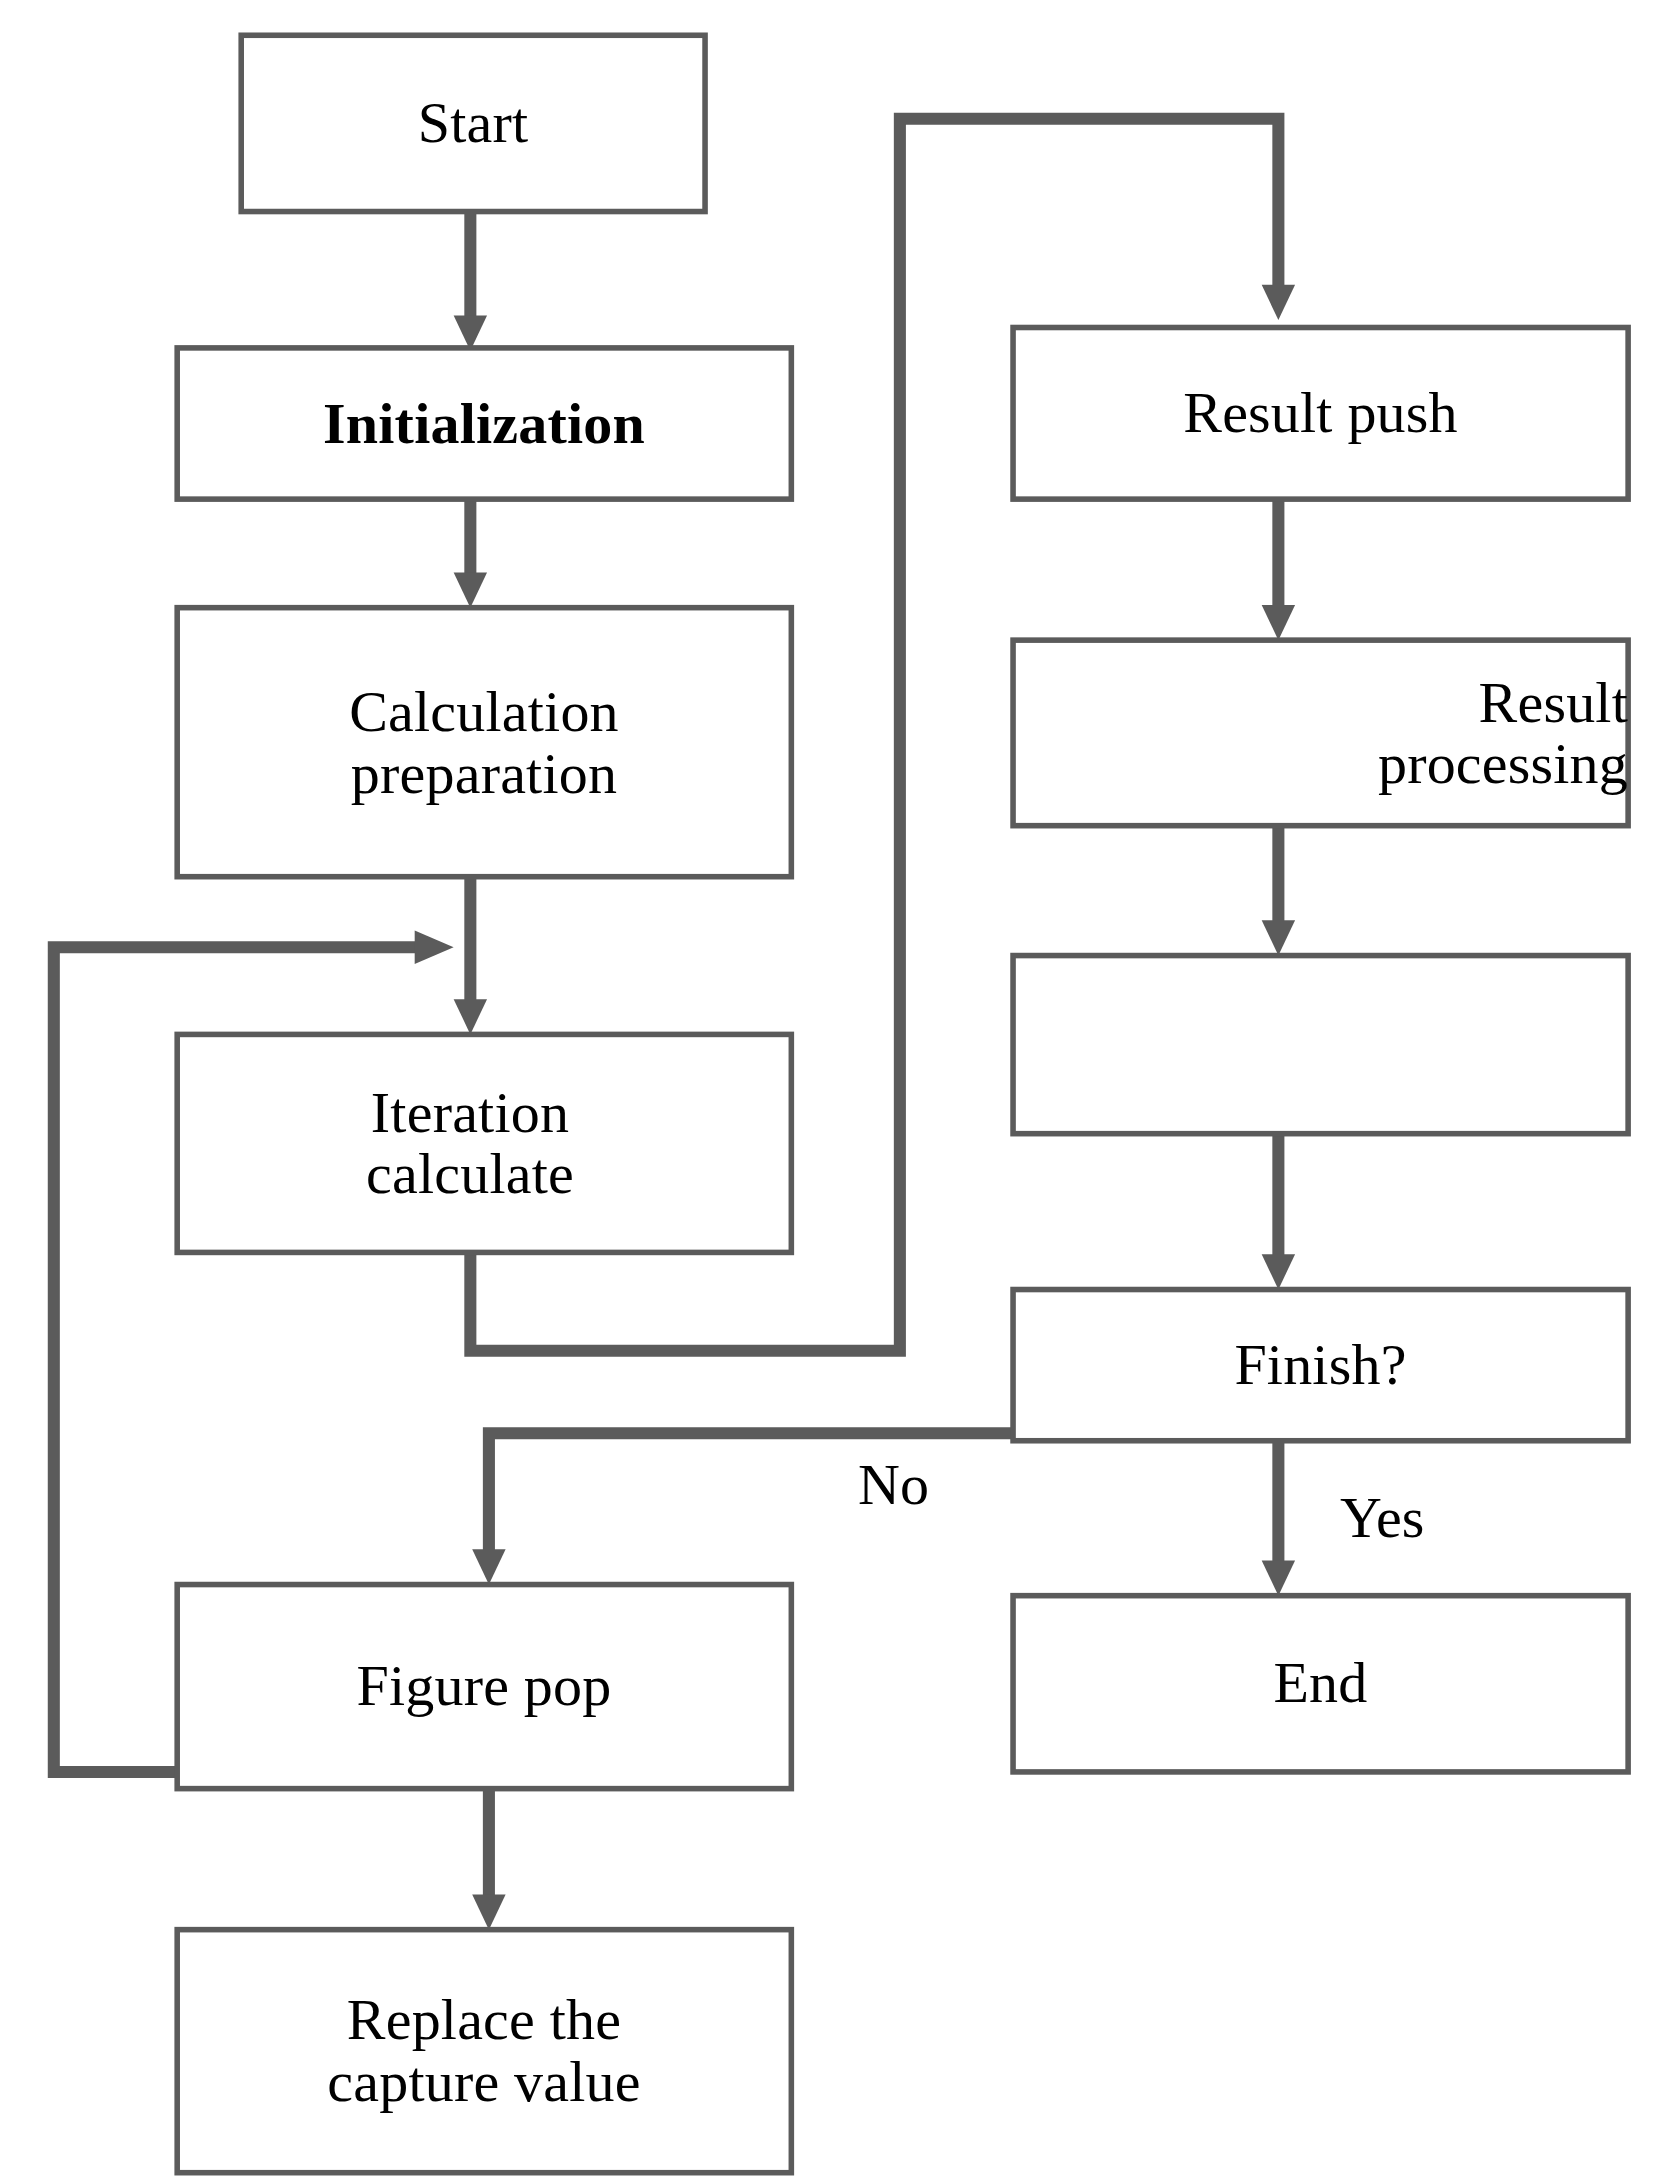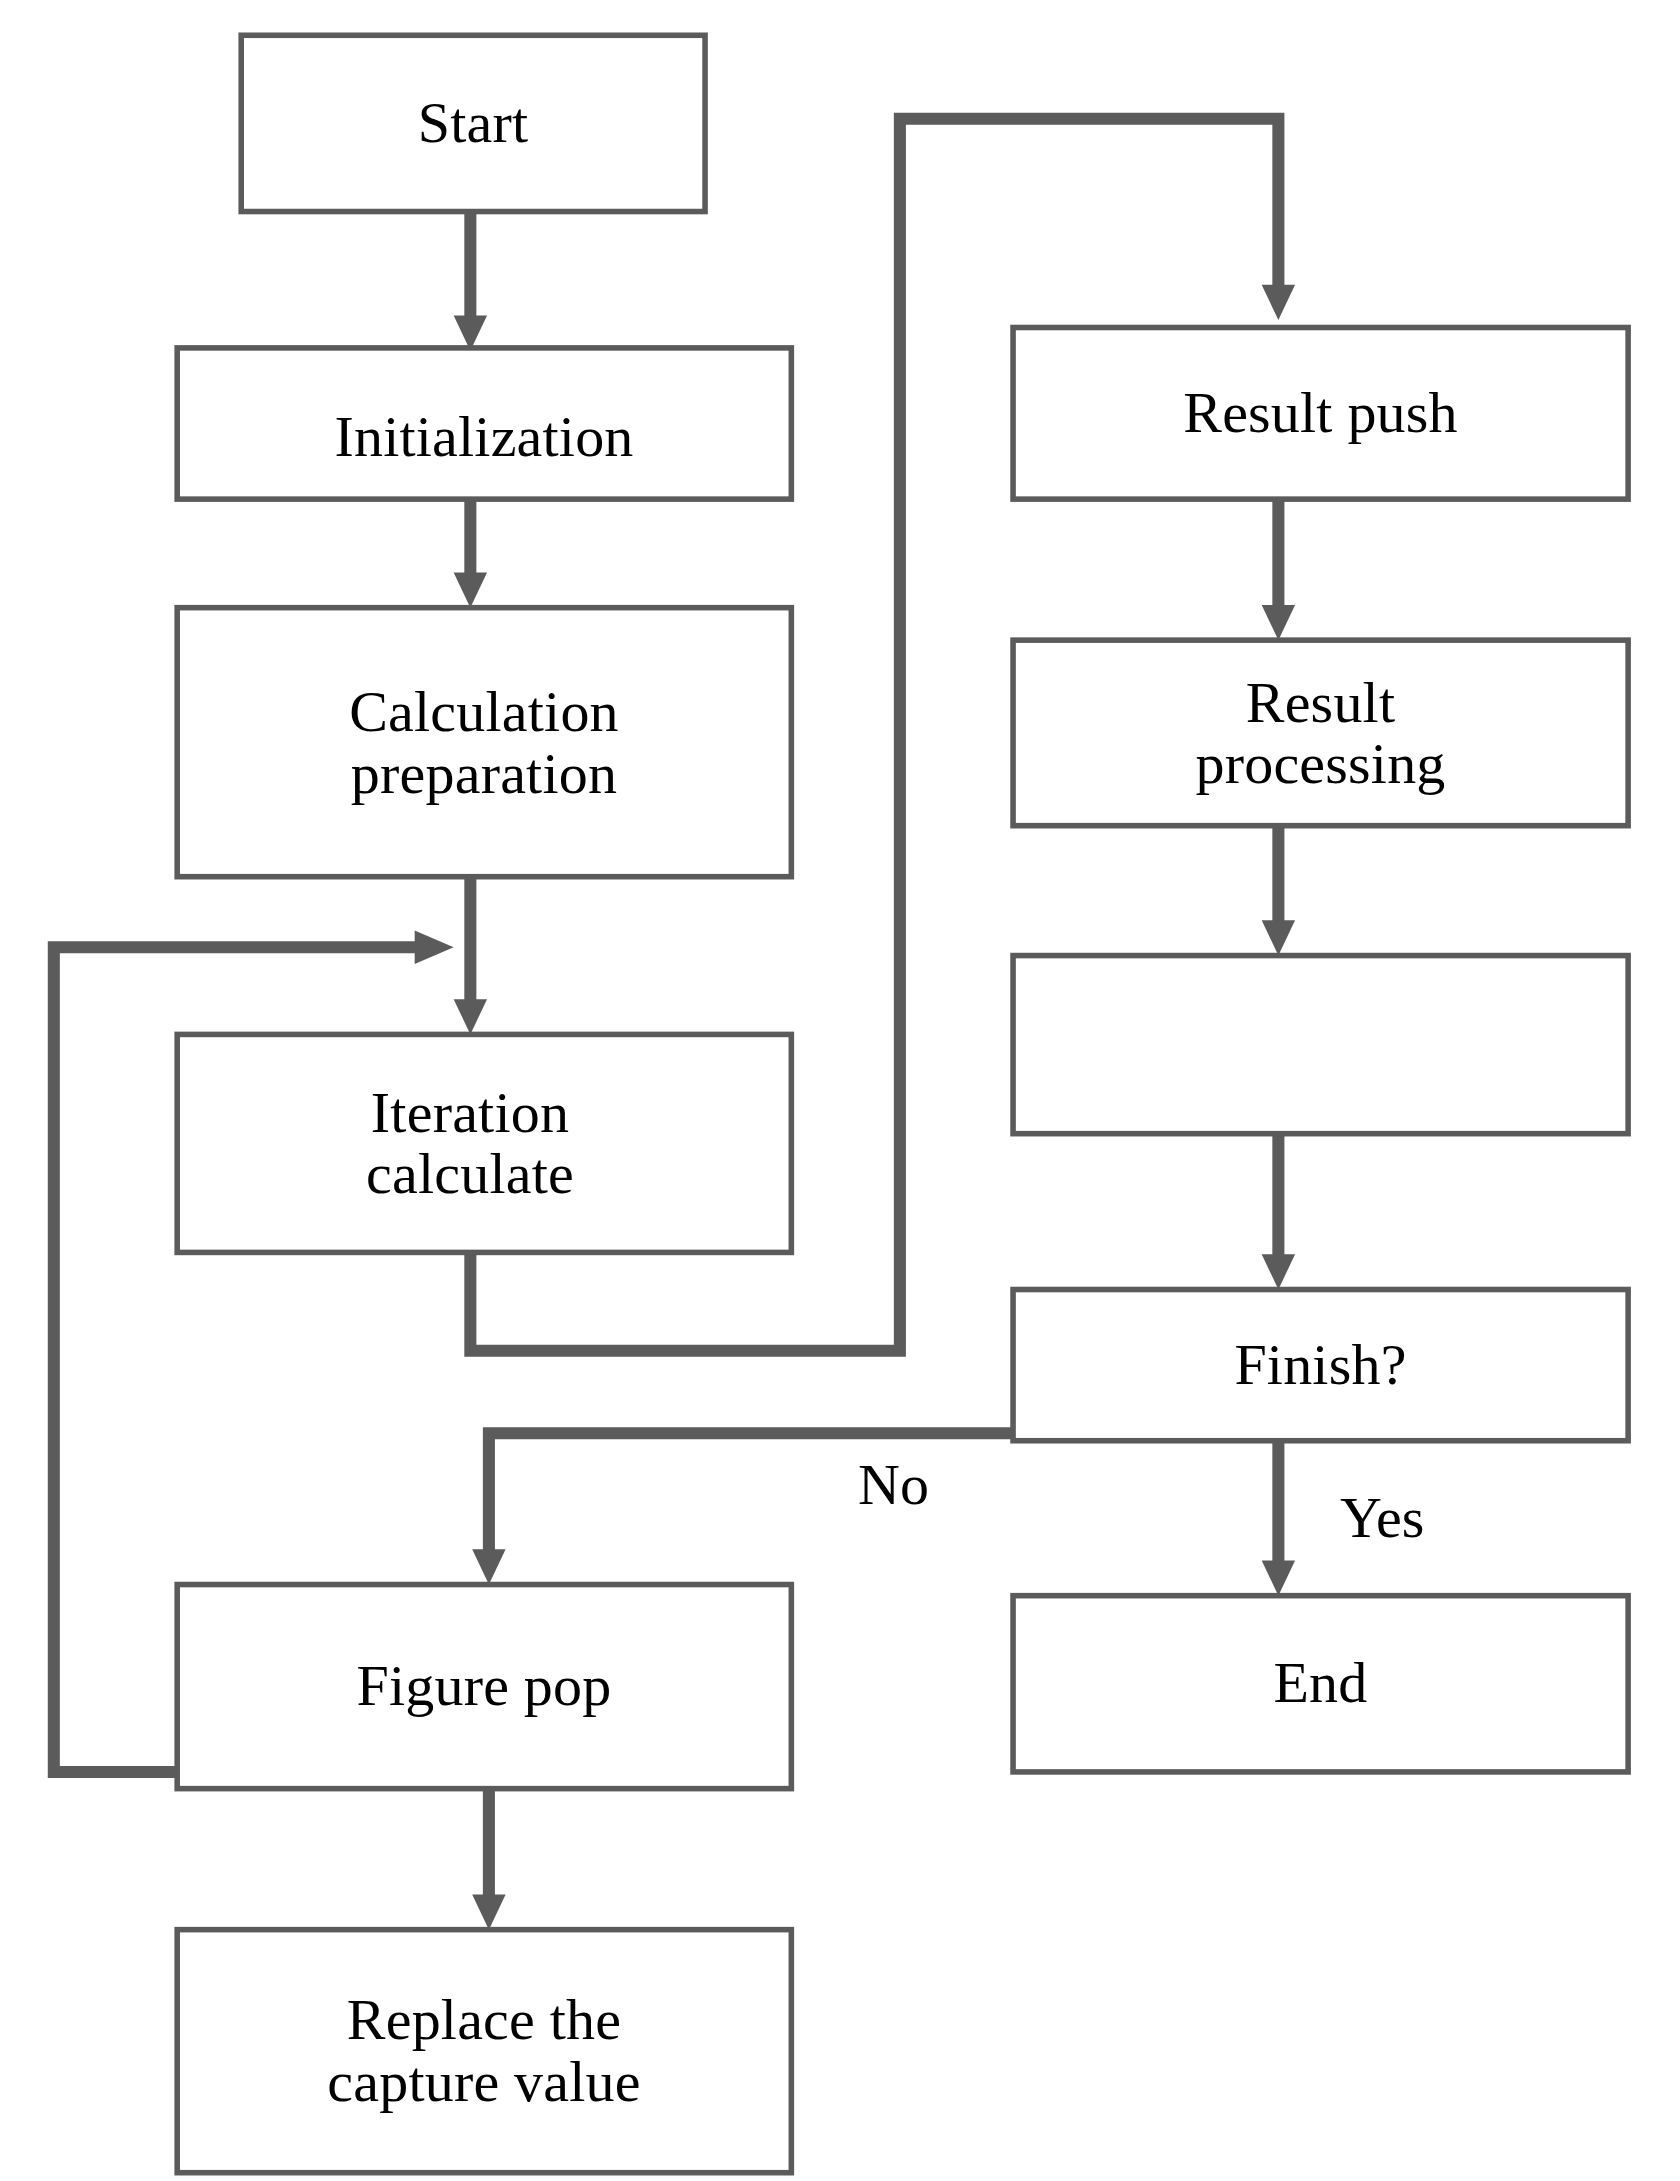--- a/index.html
+++ b/index.html
@@ -146,21 +146,21 @@
     <rect class="node-box" x="1092" y="690" width="663" height="200"></rect>
     <rect class="node-box" x="1092" y="1030" width="663" height="192"></rect>
     <rect class="node-box" x="1092" y="1390" width="663" height="163"></rect>
     <rect class="node-box" x="1092" y="1720" width="663" height="190"></rect>
   </svg>
 
   <div class="node-label" style="left:241px; top:35px; width:464px; height:176px;">
     <span class="line">Start</span>
   </div>
 
-  <div class="node-label" style="left:177px; top:361px; width:614px; height:151px;">
+  <div class="node-label" style="left:177px; top:348px; width:614px; height:151px;font-weight:bold;">
     <span class="line">Initialization</span>
   </div>
 
   <div class="node-label" style="left:177px; top:608px; width:614px; height:269px;">
     <span class="line">Calculation</span>
     <span class="line">preparation</span>
   </div>
 
   <div class="node-label" style="left:163px; top:1034px; width:614px; height:218px;">
     <span class="line">Iteration</span>
@@ -173,21 +173,21 @@
 
   <div class="node-label" style="left:177px; top:1929px; width:614px; height:243px;">
     <span class="line">Replace the</span>
     <span class="line">capture value</span>
   </div>
 
   <div class="node-label" style="left:1013px; top:327px; width:615px; height:172px;justify-content:center;">
     <span class="line">Result push</span>
   </div>
 
-  <div class="node-label" style="left:1013px; top:640px; width:615px; height:186px;">
+  <div class="node-label" style="left:1013px; top:640px; width:615px; height:186px;align-items:flex-end;">
     <span class="line">Result</span>
     <span class="line">processing</span>
   </div>
 
 
   <div class="node-label" style="left:1013px; top:1289px; width:615px; height:151px;">
     <span class="line">Finish?</span>
   </div>
 
   <div class="node-label" style="left:1013px; top:1595px; width:615px; height:176px;">

